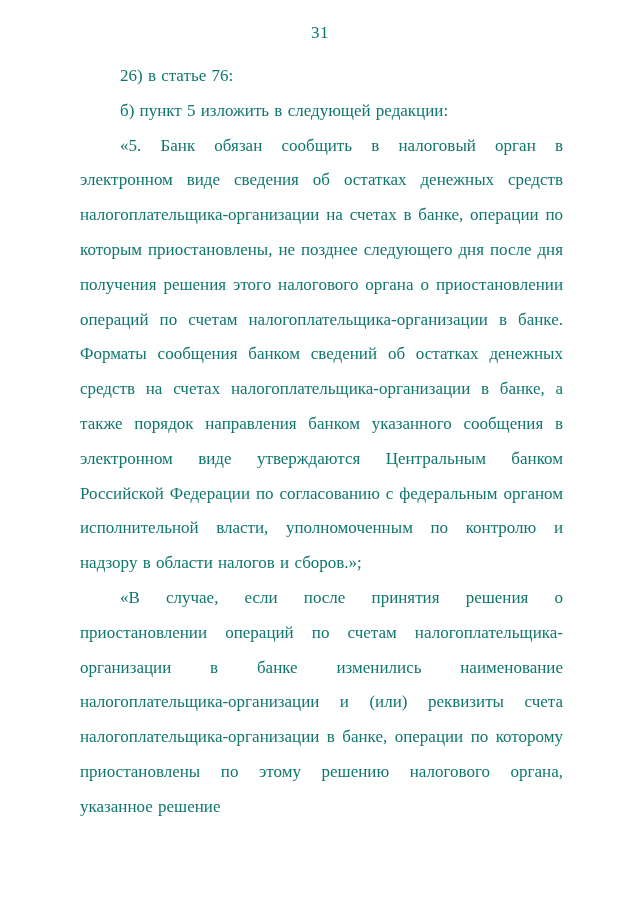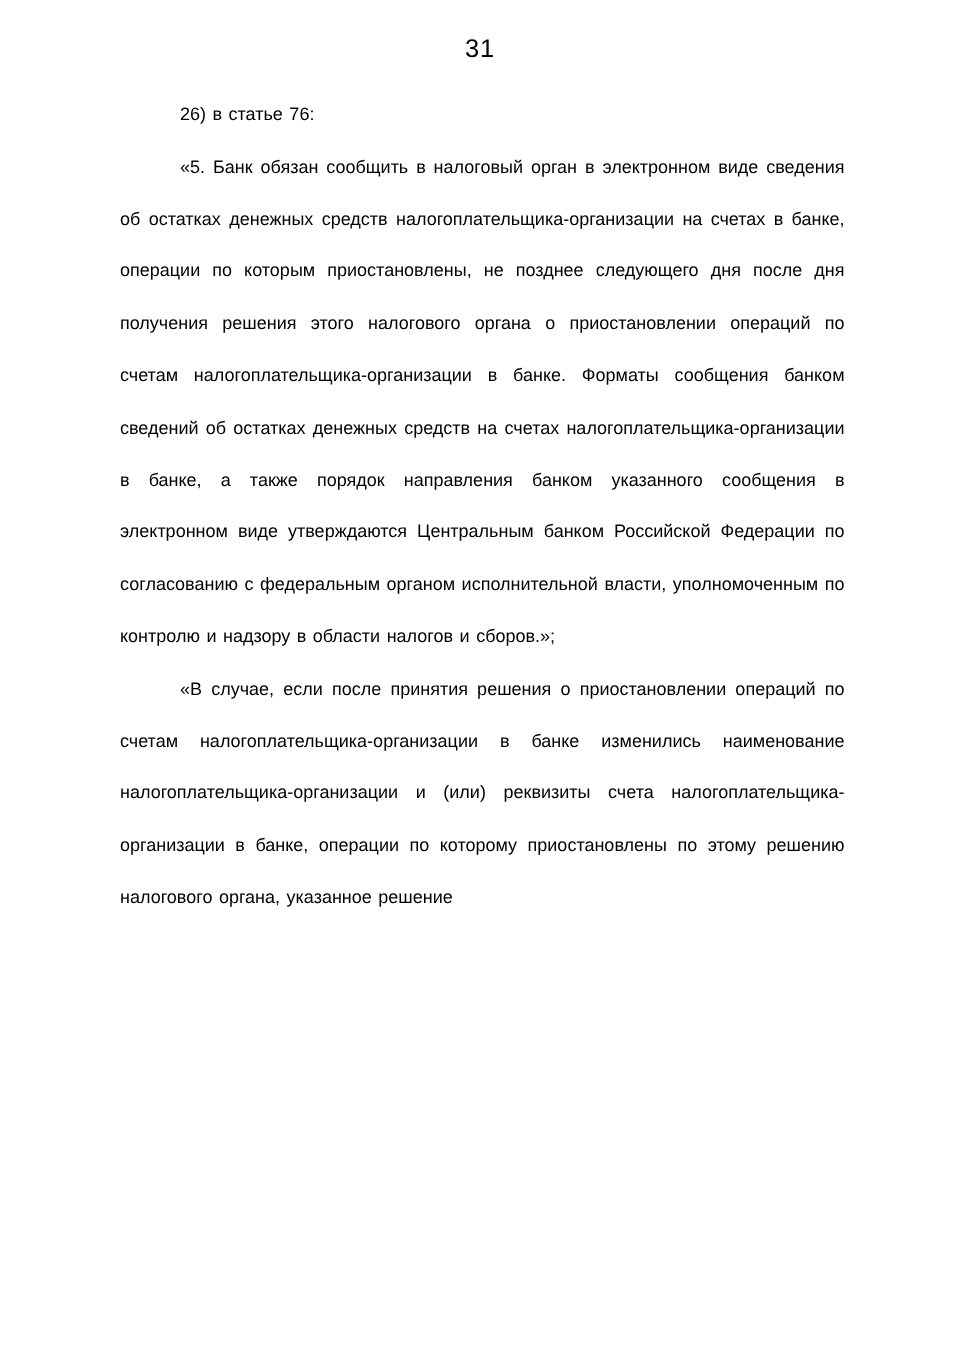--- a/index.html
+++ b/index.html
@@ -7,49 +7,50 @@
     margin: 0;
     padding: 0;
     background: #ffffff;
   }
   .page {
     position: relative;
     width: 640px;
     height: 905px;
     margin: 0 auto;
     background: #ffffff;
-    color: #000000;
-    font-family: Liberation Sans, sans-serif;
+    color: #0f766e;
+    font-family: Liberation Serif, serif;
     overflow: hidden;
   }
   .page-number {
     padding-top: 23px;
     text-align: center;
     font-size: 17px;
     line-height: 20px;
     letter-spacing: 0.5px;
   }
   .content {
     margin-top: 16px;
     padding-left: 80px;
     padding-right: 77px;
   }
   .para {
     margin: 0;
-    font-size: 12px;
+    font-size: 17px;
     line-height: 34.8px;
     text-align: justify;
     text-indent: 40px;
     word-spacing: 1px;
   }
 </style>
 </head>
 <body>
 
 <div class="page">
   <div class="page-number"><span>31</span></div>
 
   <div class="content">
     <p class="para">26) в статье 76:</p>
+    <p class="para">б) пункт 5 изложить в следующей редакции:</p>
     <p class="para">«5. Банк обязан сообщить в налоговый орган в электронном виде сведения об остатках денежных средств налогоплательщика-организации на счетах в банке, операции по которым приостановлены, не позднее следующего дня после дня получения решения этого налогового органа о приостановлении операций по счетам налогоплательщика-организации в банке. Форматы сообщения банком сведений об остатках денежных средств на счетах налогоплательщика-организации в банке, а также порядок направления банком указанного сообщения в электронном виде утверждаются Центральным банком Российской Федерации по согласованию с федеральным органом исполнительной власти, уполномоченным по контролю и надзору в области налогов и сборов.»;</p>
     <p class="para">«В случае, если после принятия решения о приостановлении операций по счетам налогоплательщика-организации в банке изменились наименование налогоплательщика-организации и (или) реквизиты счета налогоплательщика-организации в банке, операции по которому приостановлены по этому решению налогового органа, указанное решение</p>
   </div>
 </div>
 
 </body></html>

